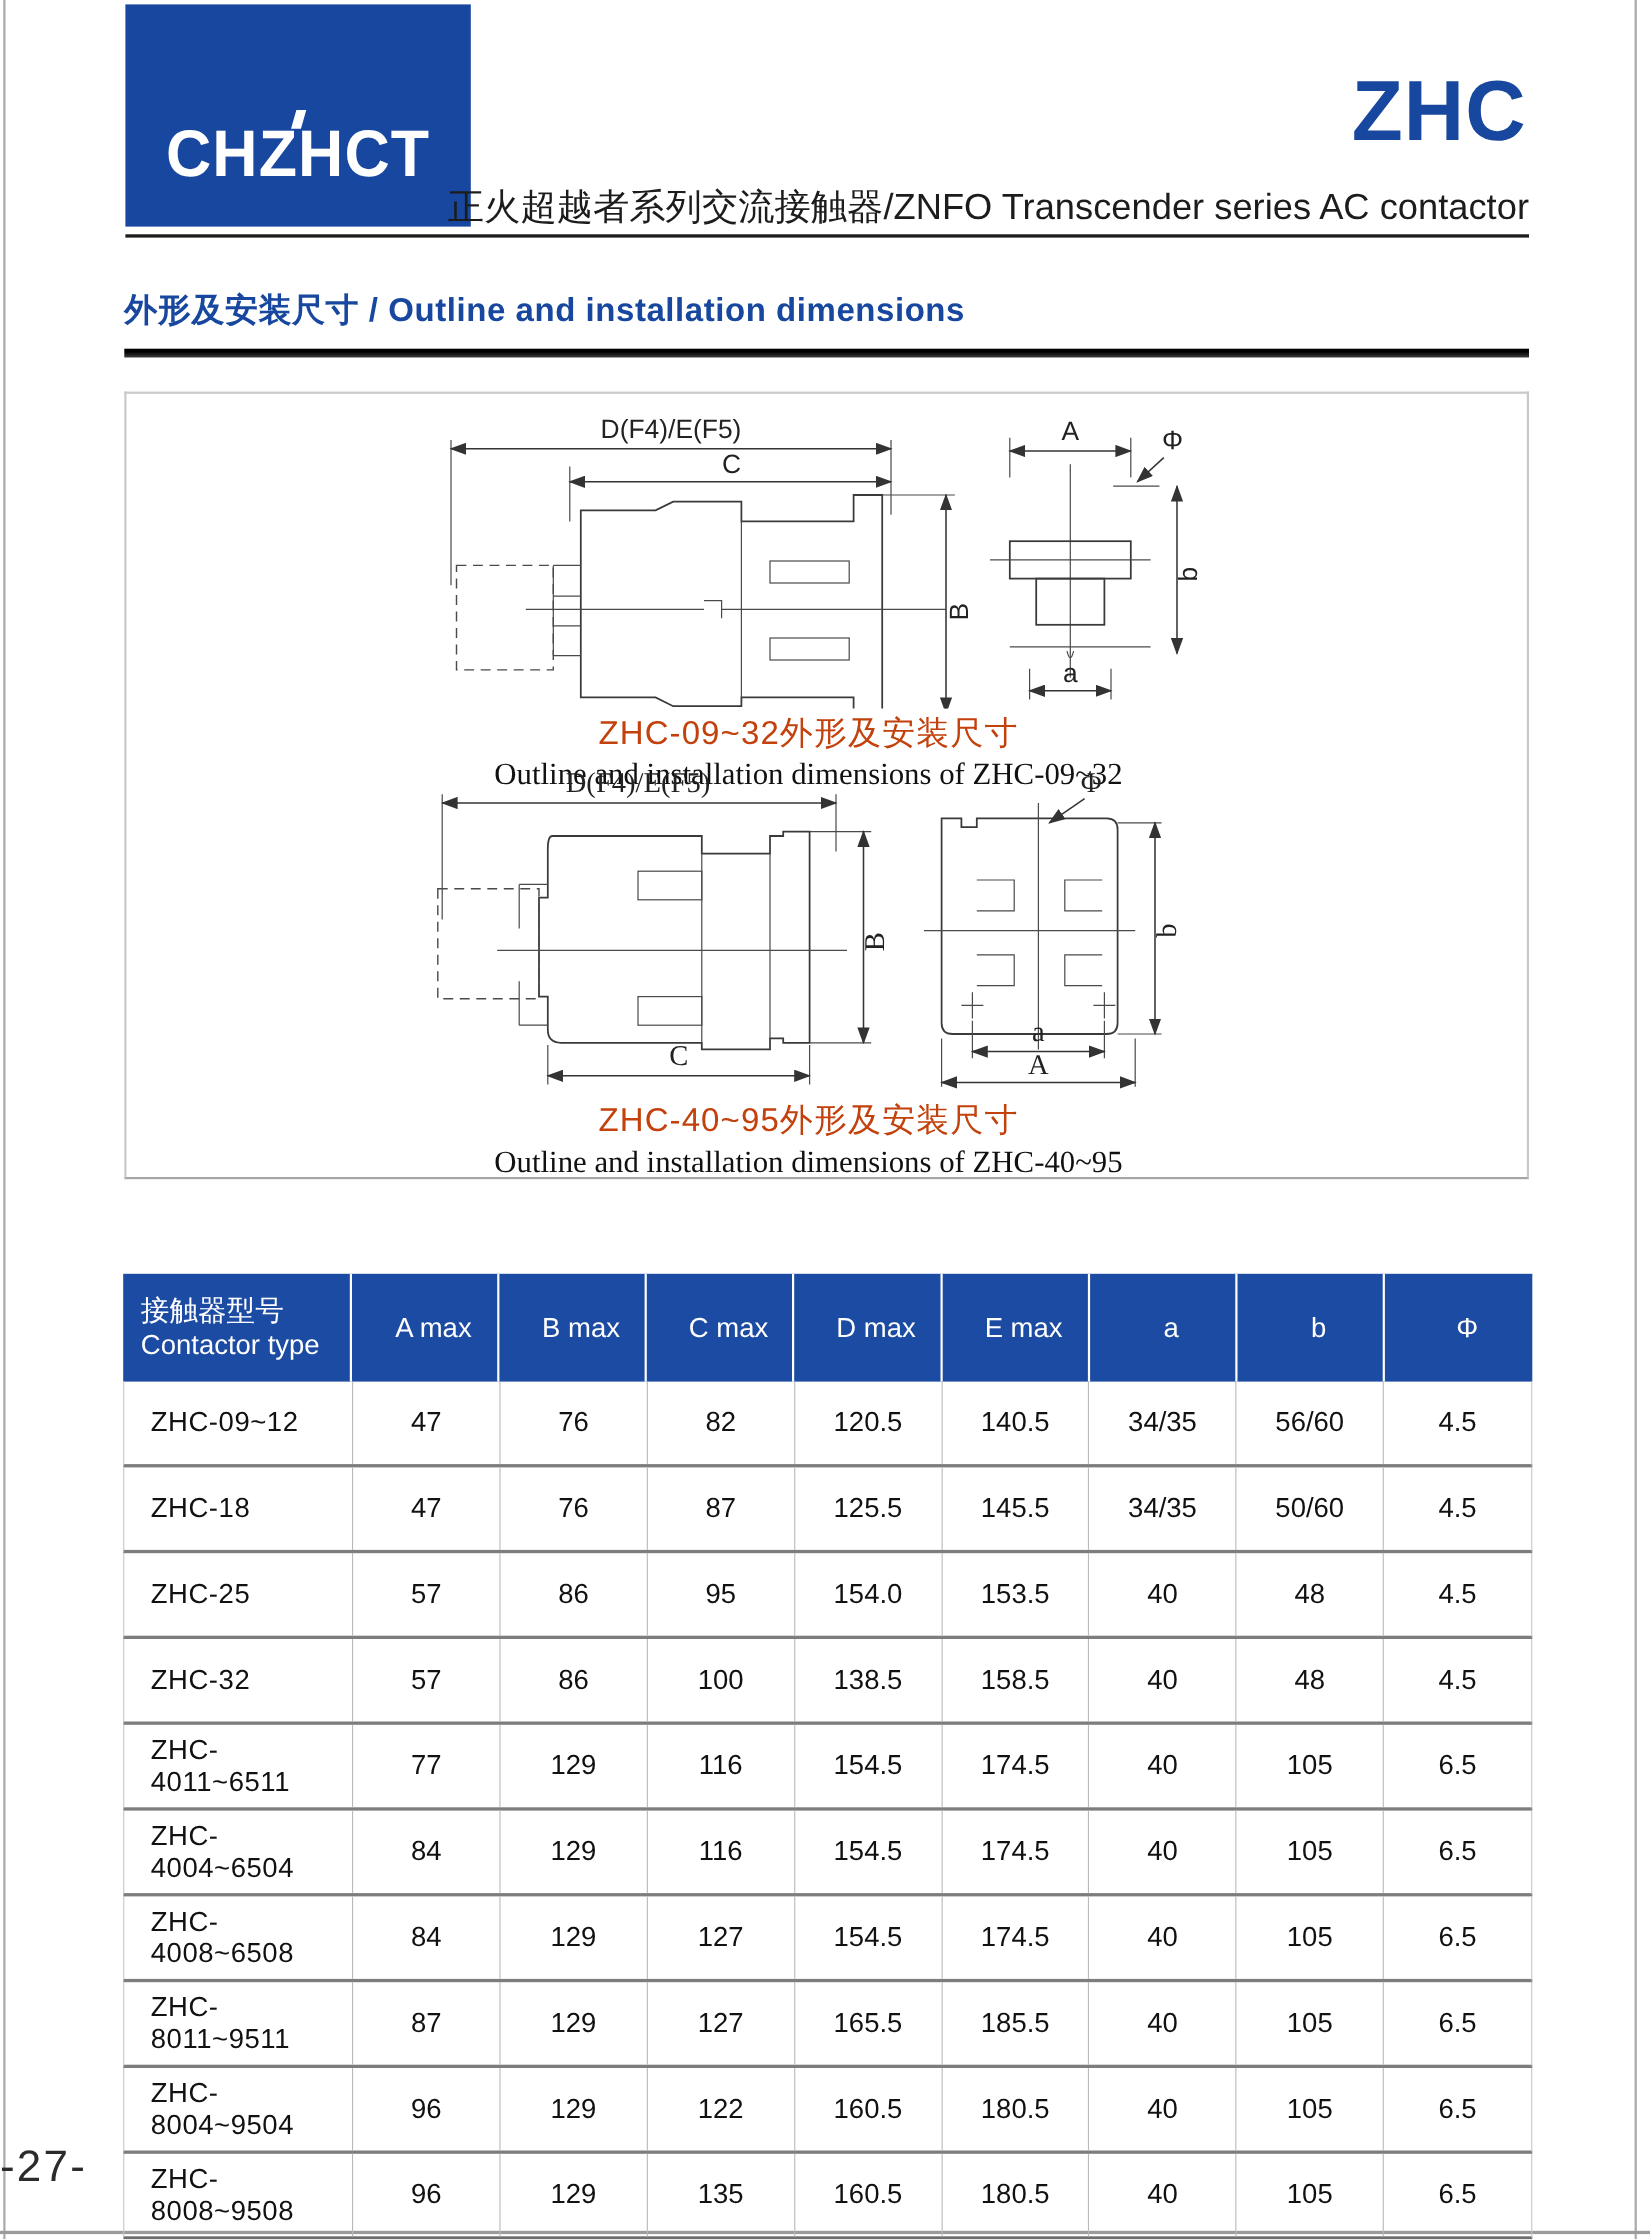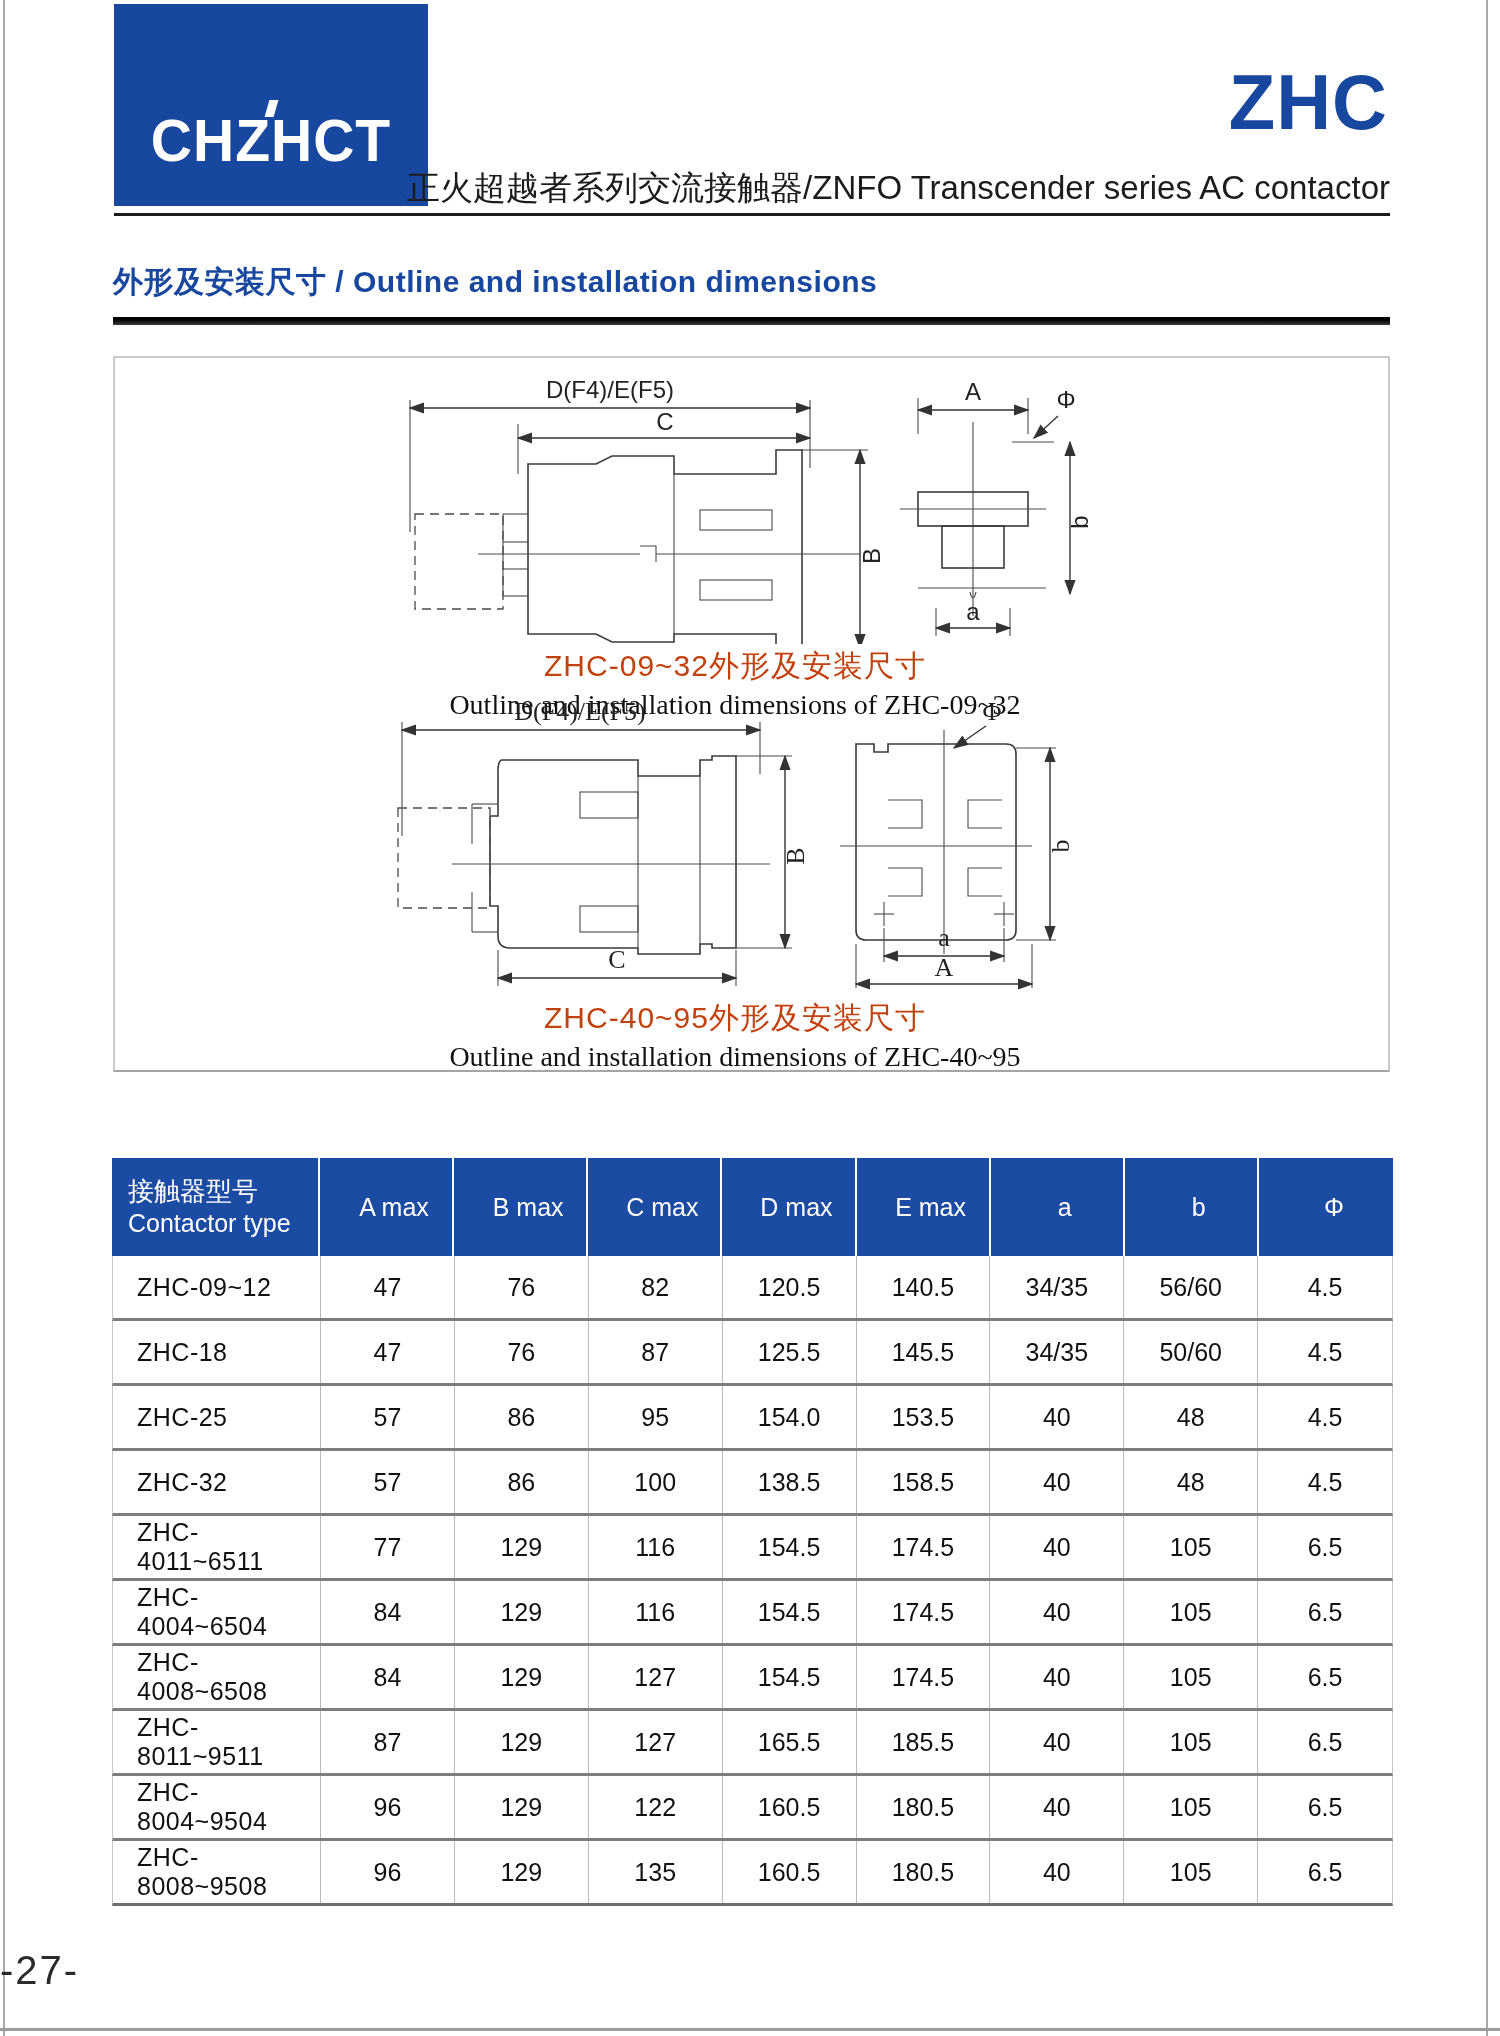--- a/index.html
+++ b/index.html
@@ -66,21 +66,21 @@
   .th{
     color:#fff;display:flex;align-items:center;justify-content:center;
     font-size:25px;border-right:2px solid #fff;box-sizing:border-box;padding-left:16px;
   }
   .th:last-child{border-right:none;}
   .th-type{flex-direction:column;align-items:flex-start;justify-content:center;padding-left:16px;}
   .th-type .zh{font-size:26px;line-height:1.25;}
   .th-type .en{font-family:Liberation Sans, sans-serif;font-size:25px;line-height:1.25;}
   .t-body{border-bottom:0;}
   .t-row{
-    display:grid;grid-template-columns:208px repeat(8,1fr);height:65px;
+    display:grid;grid-template-columns:208px repeat(8,1fr);height:78px;
     border-bottom:3px solid #7d7d7d;box-sizing:border-box;
     border-left:1px solid #c6c6c6;border-right:1px solid #c6c6c6;
   }
   .t-row:last-child{border-bottom:3px solid #6e6e6e;}
   .td{
     display:flex;align-items:center;justify-content:center;font-size:25px;color:#111;
     border-right:1px solid #b9b9b9;box-sizing:border-box;
   }
   .td:last-child{border-right:none;}
   .td-type{justify-content:flex-start;padding-left:24px;letter-spacing:0.5px;}

